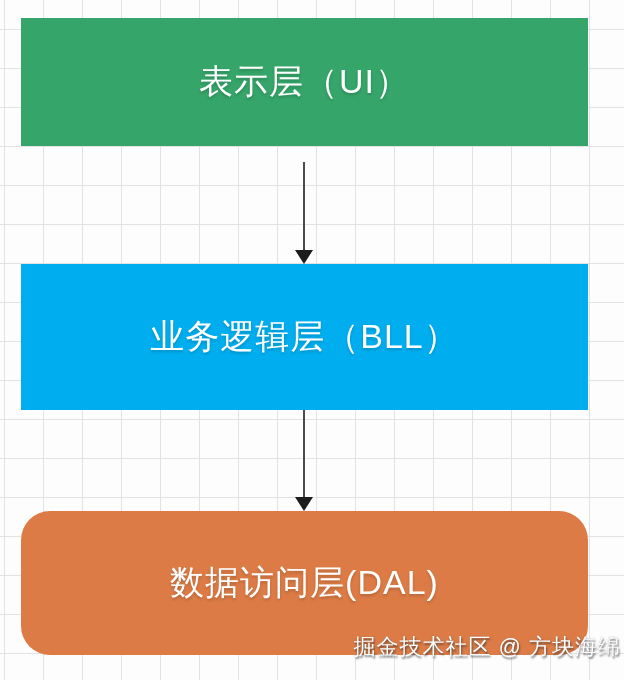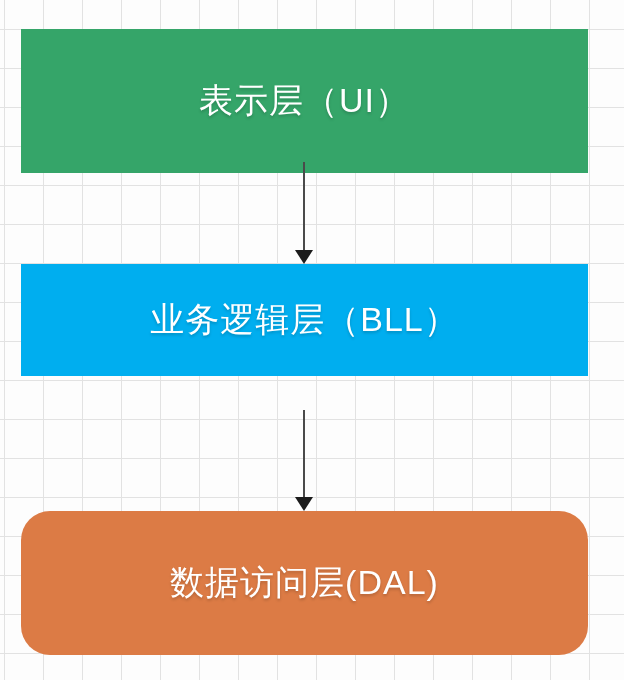--- a/index.html
+++ b/index.html
@@ -28,22 +28,22 @@
     width: 567px;
     display: flex;
     align-items: center;
     justify-content: center;
     color: #ffffff;
     font-size: 34px;
     letter-spacing: 1px;
     text-shadow: 0 2px 3px rgba(0,0,0,0.18);
     box-sizing: border-box;
   }
-  .layer-ui  { top: 18px;  height: 144px; margin-top: 11px; }
-  .layer-bll { top: 264px; height: 112px; }
+  .layer-ui  { top: 18px;  height: 128px; }
+  .layer-bll { top: 264px; height: 146px; }
   .layer-dal { top: 511px; height: 144px; }
 
   .connector {
     position: absolute;
     left: 295px;
     width: 18px;
     display: flex;
     flex-direction: column;
     align-items: center;
   }
@@ -93,14 +93,15 @@
 
   <div class="connector connector-2">
     <div class="line"></div>
     <div class="arrowhead"></div>
   </div>
 
   <div class="layer-box layer-dal" style="background-color: rgb(220, 123, 69); border-radius: 29px;">
     <span>数据访问层(DAL)</span>
   </div>
 
+  <div class="watermark">掘金技术社区 @ 方块海绵</div>
 
 </div>
 
 </body></html>

